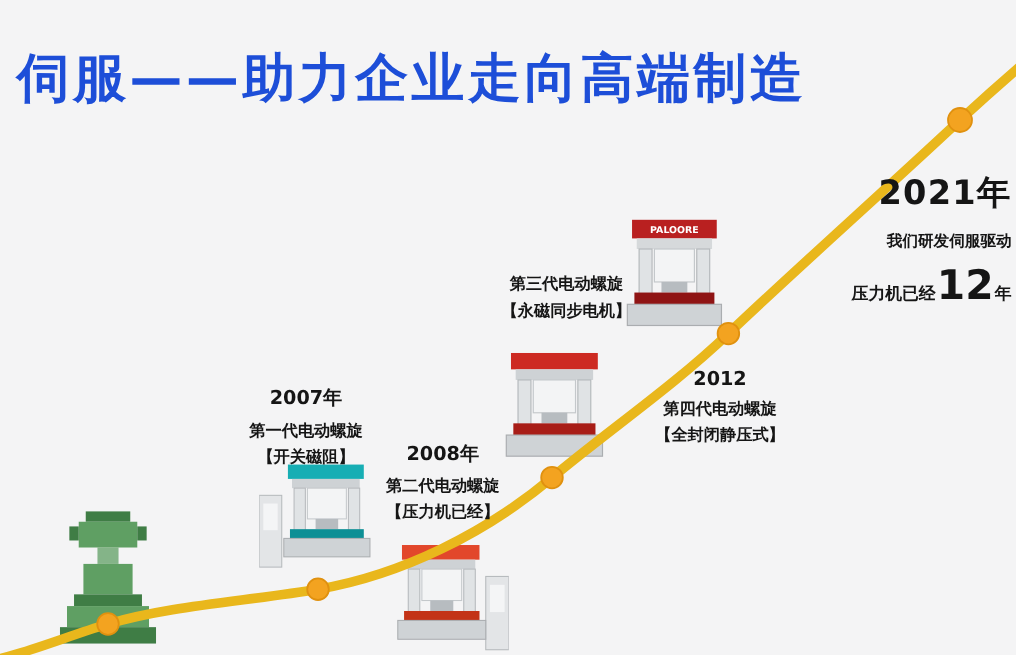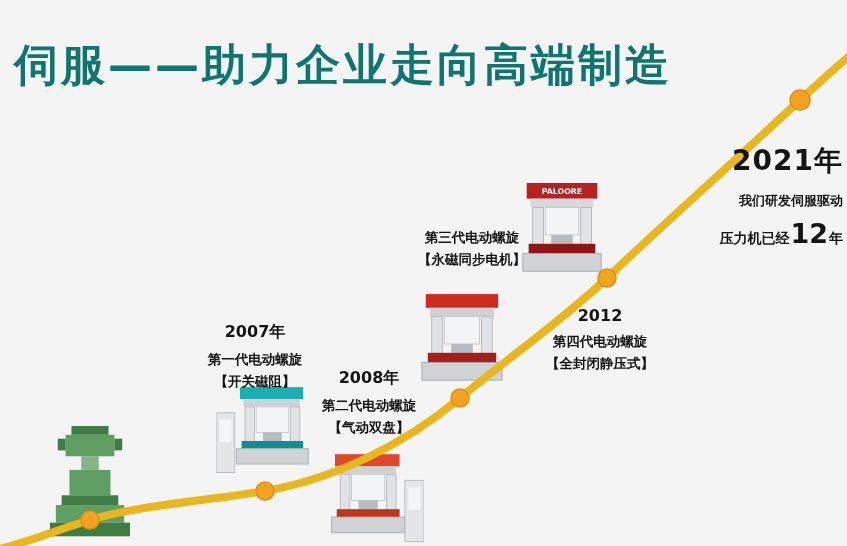--- a/index.html
+++ b/index.html
@@ -6,21 +6,21 @@
   .canvas{
     position:relative;width:847px;height:546px;overflow:hidden;
     background:#f4f4f5;
     font-family:"DejaVu Sans","Liberation Sans",sans-serif;
     color:#151515;
   }
   
   .title{
     position:absolute;left:14px;top:36px;margin:0;z-index:6;
     font-size:44px;font-weight:900;letter-spacing:3px;
-    color:#0f766e;white-space:nowrap;
+    color:#1d4ed8;white-space:nowrap;
   }
   
   .curve-svg{position:absolute;left:0;top:0;z-index:3;}
   .curve-path{fill:none;stroke-width:8;stroke-linecap:round;}
   .marker{stroke:#e0910f;stroke-width:1.5;}
   
   .machine{position:absolute;z-index:2;}
   .machine svg{display:block;width:100%;height:100%;}
   .m1996{left:46px;top:426px;width:88px;height:122px;}
   .m2007{left:216px;top:386px;width:94px;height:92px;}
@@ -34,21 +34,21 @@
   .lbl-1996{left:26px;top:384px;width:126px;}
   .lbl-2007{left:190px;top:322px;width:130px;text-align:center;}
   .lbl-2008{left:304px;top:368px;width:130px;}
   .lbl-2009{left:402px;top:226px;width:140px;}
   .lbl-2012{left:530px;top:306px;width:140px;}
   
   .highlight{position:absolute;left:688px;top:142px;width:155px;z-index:5;text-align:right;font-weight:700;}
   .highlight .h-year{font-size:28px;letter-spacing:1px;}
   .highlight .h-line1{font-size:13px;margin-top:12px;}
   .highlight .h-line2{font-size:14px;margin-top:8px;}
-  .highlight .big{font-size:27px;padding:0 1px;}
+  .highlight .big{font-size:34px;padding:0 1px;}
 </style>
 </head>
 <body>
 
 <div class="canvas">
 
   <div class="machine m1996">
     <svg viewBox="0 0 90 125">
       <rect x="26" y="0" width="38" height="9" fill="#3f7d45"></rect>
       <rect x="20" y="9" width="50" height="22" fill="#5f9f63"></rect>
@@ -133,21 +133,21 @@
 
   <div class="milestone lbl-2007">
     <div class="year">2007年</div>
     <div class="line">第一代电动螺旋</div>
     <div class="line">【开关磁阻】</div>
   </div>
 
   <div class="milestone lbl-2008">
     <div class="year">2008年</div>
     <div class="line">第二代电动螺旋</div>
-    <div class="line">【气动双盘】</div>
+    <div class="line">【压力机已经】</div>
   </div>
 
   <div class="milestone lbl-2009">
     <div class="line">第三代电动螺旋</div>
     <div class="line">【永磁同步电机】</div>
   </div>
 
   <div class="milestone lbl-2012">
     <div class="year">2012</div>
     <div class="line">第四代电动螺旋</div>

